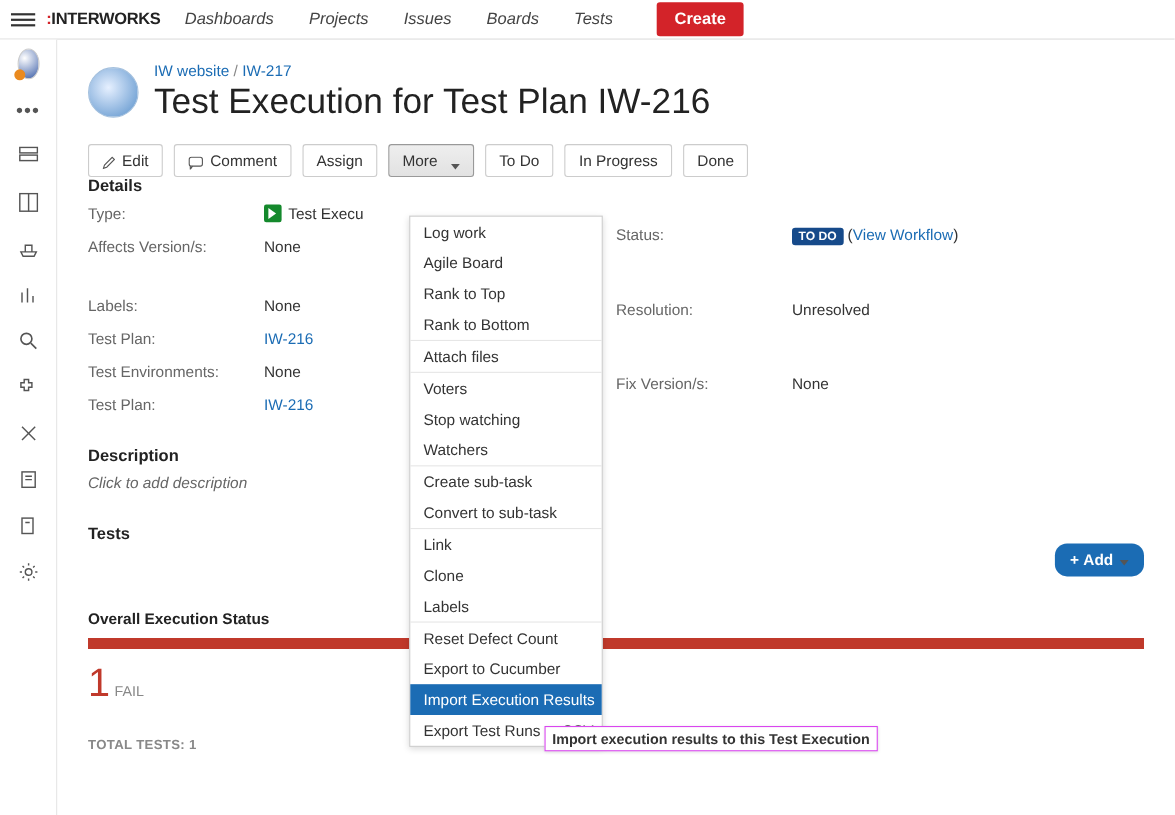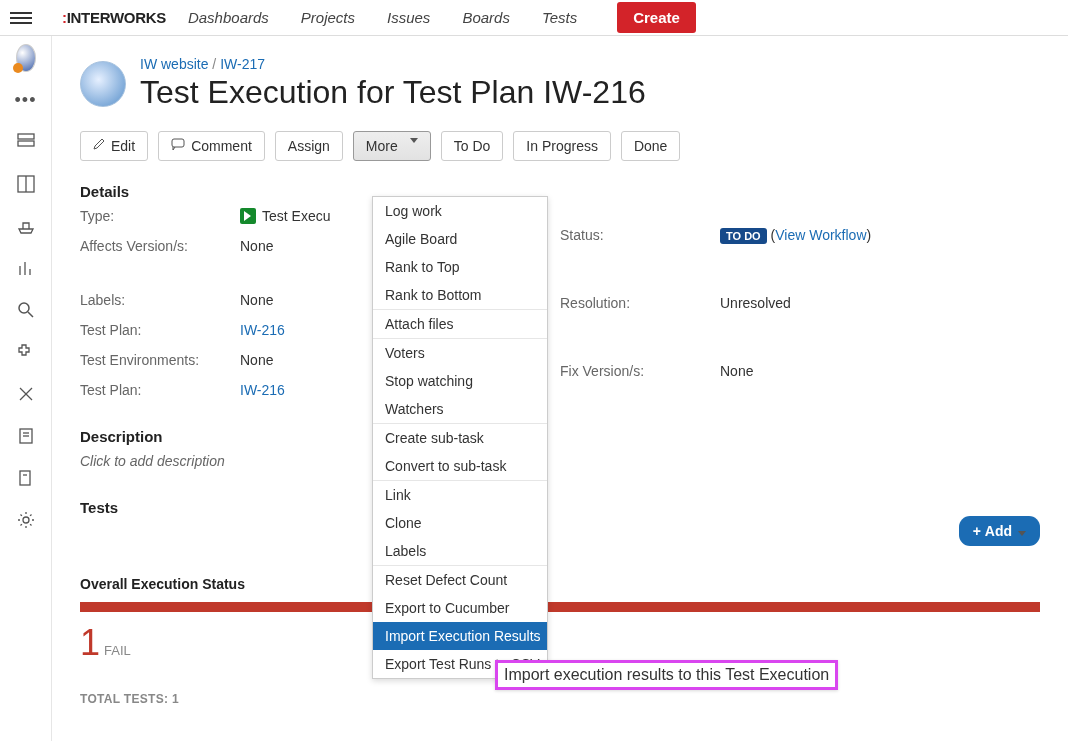--- a/index.html
+++ b/index.html
@@ -1,62 +1,62 @@
 <!DOCTYPE html>
 <html><head>
 <meta charset="utf-8">
 <style>
 * { box-sizing: border-box; margin: 0; padding: 0; font-family: -apple-system, BlinkMacSystemFont, "Segoe UI", Arial, sans-serif; }
 body { background: #fff; color: #333; font-size: 14px; }
 .topbar { display: flex; align-items: center; height: 36px; border-bottom: 1px solid #ddd; padding: 0 10px; gap: 4px; }
 .hamburger { width: 22px; height: 22px; display: flex; flex-direction: column; justify-content: center; gap: 3px; cursor: pointer; margin-right: 6px; }
 .hamburger span { height: 2px; background: #333; }
-.logo { font-weight: 800; font-size: 15px; letter-spacing: -0.3px; margin-right: 18px; color: #222; margin-left: 20px; }
+.logo { font-weight: 800; font-size: 15px; letter-spacing: -0.3px; margin-right: 18px; color: #222; }
 .logo .dot { color: #d32329; }
 .topnav { display: flex; gap: 32px; font-style: italic; }
 .topnav div { color: #444; cursor: pointer; font-size: 15px; }
 .create-btn { background: #d32329; color: #fff; padding: 7px 16px; border-radius: 3px; font-weight: 600; font-size: 15px; margin-left: 36px; cursor: pointer; }
 .layout { display: flex; }
 .leftrail { width: 52px; border-right: 1px solid #e6e6e6; min-height: 705px; display: flex; flex-direction: column; align-items: center; padding-top: 12px; gap: 22px; background: #fff; }
 .rail-icon { width: 20px; height: 20px; display: flex; align-items: center; justify-content: center; color: #555; }
 .avatar-blob { width: 28px; height: 28px; border-radius: 50%; background: radial-gradient(circle at 30% 30%, #fff, #3a5da7); border: 1px solid #ccc; position: relative; }
 .avatar-dot { position: absolute; width: 10px; height: 10px; border-radius: 50%; background: #ea8a1f; bottom: -2px; left: -4px; }
 .dots3 { font-size: 18px; color: #555; letter-spacing: 1px; }
 .main { flex: 1; padding: 20px 28px; position: relative; }
 .breadcrumb-row { display: flex; align-items: center; gap: 14px; }
 .issue-icon { width: 46px; height: 46px; border-radius: 50%; background: radial-gradient(circle at 40% 40%, #e6f0ff, #568fca); border: 1px solid #a5c1de; }
 .breadcrumb { font-size: 14px; color: #888; }
 .breadcrumb a { color: #1b6cb4; text-decoration: none; }
 .title { font-size: 32px; font-weight: 400; color: #222; margin-top: 2px; }
 .action-row { display: flex; gap: 10px; margin-top: 20px; }
-.btn { border: 1px solid #ccc; background: #fff; padding: 6px 12px; border-radius: 3px; font-size: 14px; color: #333; cursor: pointer; display: inline-flex; align-items: flex-start; gap: 6px; }
+.btn { border: 1px solid #ccc; background: #fff; padding: 6px 12px; border-radius: 3px; font-size: 14px; color: #333; cursor: pointer; display: inline-flex; align-items: flex-end; gap: 6px; }
 .btn.active { background: linear-gradient(#eee,#e2e2e2); border-color: #999; }
 .caret-down::after { content:""; display:inline-block; border-left:4px solid transparent; border-right:4px solid transparent; border-top:5px solid #555; margin-left:6px; }
-.section-title { font-size: 15px; font-weight: 700; color: #222; margin-top: 22px; }
+.section-title { font-size: 15px; font-weight: 700; color: #222; }
 .details-grid { display: flex; margin-top: 8px; }
 .details-col { flex: 1; display: grid; grid-template-columns: 160px 1fr; row-gap: 14px; align-items: center; font-size: 14px; }
 .details-col .lbl { color: #666; }
 .badge { background: #164a8a; color: #fff; font-size: 11px; font-weight: 700; padding: 2px 6px; border-radius: 3px; }
 .link { color: #1b6cb4; cursor: pointer; }
 .type-ic { display: inline-flex; width: 16px; height: 16px; background: #14892c; border-radius: 2px; margin-right: 6px; position: relative; vertical-align: -3px; }
 .type-ic::after { content:""; position:absolute; left:4px; top:3px; border-left:7px solid #fff; border-top:5px solid transparent; border-bottom:5px solid transparent; }
 .desc-placeholder { color: #666; font-style: italic; margin-top: 8px; }
 .add-btn { float: right; background: #1b6cb4; color: #fff; border: none; padding: 7px 14px; border-radius: 11px; font-size: 14px; font-weight: 600; cursor: pointer; }
 .overall-label { font-size: 14px; font-weight: 700; color: #222; margin-top: 30px; }
 .status-bar { height: 10px; background: #c0392b; margin-top: 10px; }
 .fail-count { display: flex; align-items: baseline; margin-top: 10px; }
 .fail-count .num { font-size: 36px; color: #c0392b; font-weight: 400; }
 .fail-count .lbl { font-size: 13px; color: #888; margin-left: 4px; }
 .total-tests { font-size: 12px; font-weight: 700; color: #888; margin-top: 28px; letter-spacing: 0.3px; }
 
 .dropdown { position: absolute; top: 160px; left: 320px; width: 176px; background: #fff; border: 1px solid #ccc; box-shadow: 0 2px 6px rgba(0,0,0,0.15); z-index: 10; }
 .dropdown .item { padding: 6px 12px; font-size: 14px; color: #333; cursor: pointer; white-space: nowrap; }
 .dropdown .sep { border-top: 1px solid #e6e6e6; }
 .dropdown .item.sel { background: #1b6cb4; color: #fff; }
-.tooltip { position: absolute; top: 624px; left: 443px; background: #fff; border: 3px solid #d946ef; padding: 3px 6px; font-size: 16px; box-shadow: 0 1px 3px rgba(0,0,0,0.15); z-index: 11; }
+.tooltip { position: absolute; top: 624px; left: 443px; background: #fff; border: 1px solid #d946ef; padding: 3px 6px; font-size: 13px; box-shadow: 0 1px 3px rgba(0,0,0,0.15); z-index: 11; font-weight: bold; }
 </style>
 </head>
 <body>
 
 <div class="topbar">
   <div class="hamburger">
       <span></span>
       <span></span>
       <span></span>
     </div>

